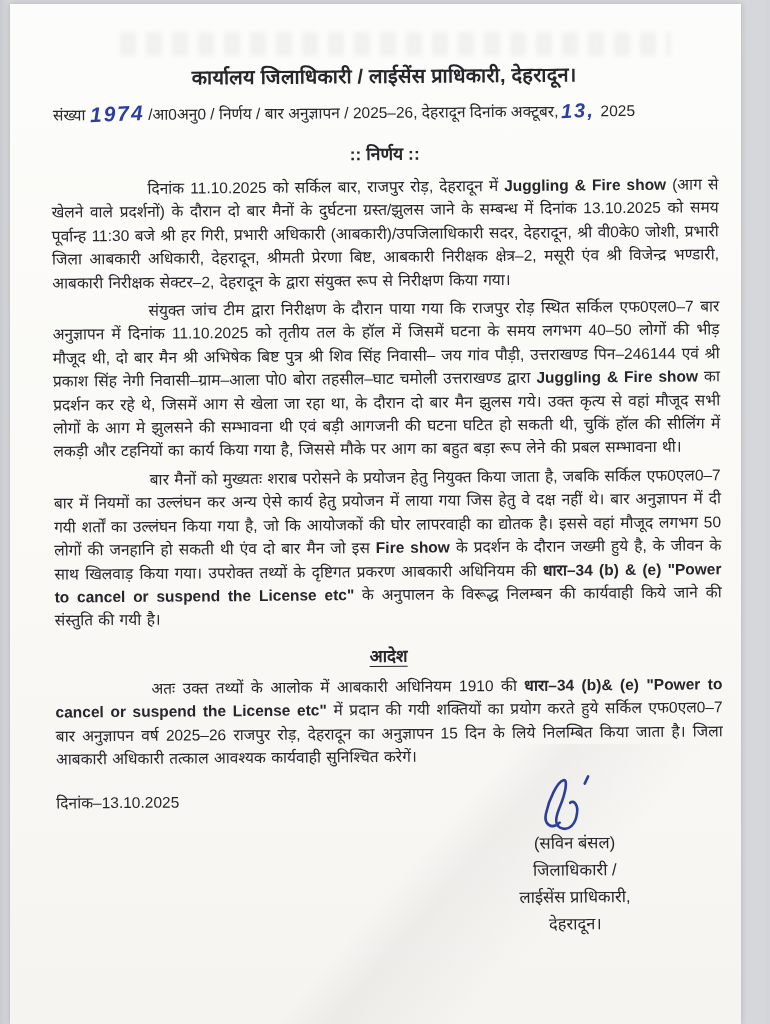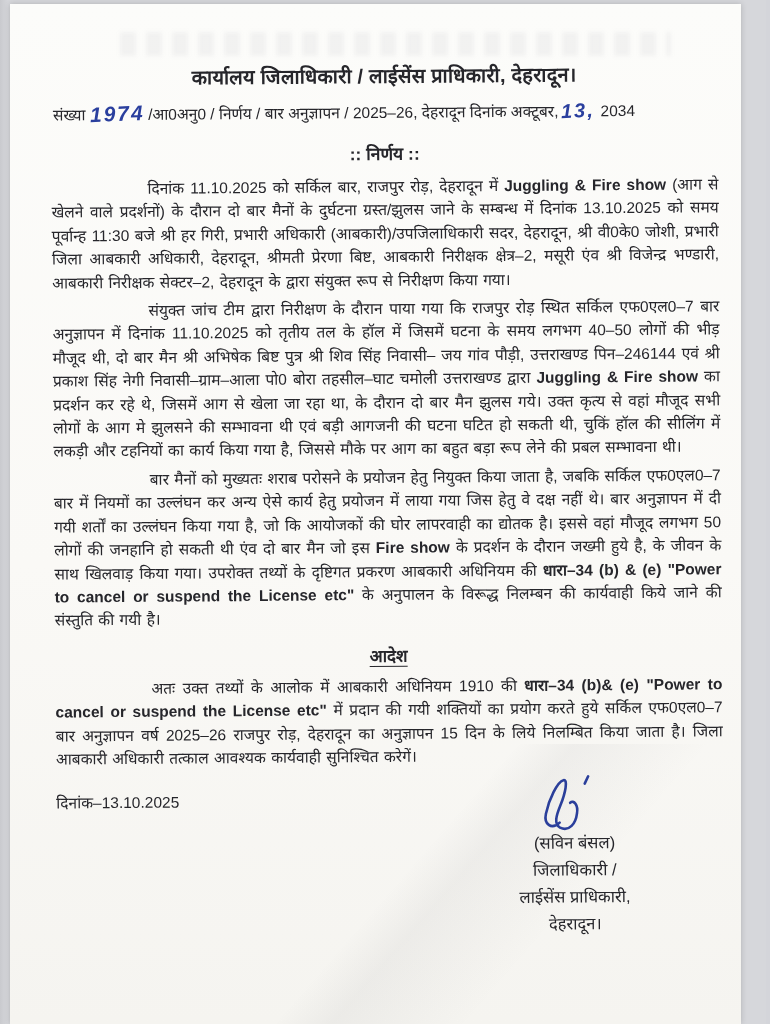--- a/index.html
+++ b/index.html
@@ -55,21 +55,21 @@
 </head>
 <body>
 
 <div class="photo">
   <div class="paper">
     <div class="bleed"></div>
     <div class="tilt">
 
       <h1 class="title">कार्यालय जिलाधिकारी / लाईसेंस प्राधिकारी, देहरादून।</h1>
 
-      <div class="refline"><span>संख्या</span><span class="hand">1974</span><span>/आ0अनु0 / निर्णय / बार अनुज्ञापन / 2025–26, देहरादून दिनांक  अक्टूबर,</span><span class="hand small">13,</span> <span>2034</span></div>
+      <div class="refline"><span>संख्या</span><span class="hand">1974</span><span>/आ0अनु0 / निर्णय / बार अनुज्ञापन / 2025–26, देहरादून दिनांक  अक्टूबर,</span><span class="hand small">13,</span> <span>2025</span></div>
 
       <h2 class="decision-heading">:: निर्णय ::</h2>
 
       <p class="para"><span>दिनांक 11.10.2025 को सर्किल बार, राजपुर रोड़, देहरादून में </span><span class="b">Juggling &amp; Fire show</span><span> (आग से खेलने वाले प्रदर्शनों) के दौरान दो बार मैनों के दुर्घटना ग्रस्त/झुलस जाने के सम्बन्ध में दिनांक 13.10.2025 को समय पूर्वान्ह 11:30 बजे श्री हर गिरी, प्रभारी अधिकारी (आबकारी)/उपजिलाधिकारी सदर, देहरादून, श्री वी0के0 जोशी, प्रभारी जिला आबकारी अधिकारी, देहरादून, श्रीमती प्रेरणा बिष्ट, आबकारी निरीक्षक क्षेत्र–2, मसूरी एंव श्री विजेन्द्र भण्डारी, आबकारी निरीक्षक सेक्टर–2, देहरादून के द्वारा संयुक्त रूप से निरीक्षण किया गया।</span></p>
       <p class="para"><span>संयुक्त जांच टीम द्वारा निरीक्षण के दौरान पाया गया कि राजपुर रोड़ स्थित सर्किल एफ0एल0–7 बार अनुज्ञापन में दिनांक 11.10.2025 को तृतीय तल के हॉल में जिसमें घटना के समय लगभग 40–50 लोगों की भीड़ मौजूद थी, दो बार मैन श्री अभिषेक बिष्ट पुत्र श्री शिव सिंह निवासी– जय गांव पौड़ी, उत्तराखण्ड पिन–246144 एवं श्री प्रकाश सिंह नेगी निवासी–ग्राम–आला पो0 बोरा तहसील–घाट चमोली उत्तराखण्ड द्वारा </span><span class="b">Juggling &amp; Fire show</span><span> का प्रदर्शन कर रहे थे, जिसमें आग से खेला जा रहा था, के दौरान दो बार मैन झुलस गये। उक्त कृत्य से वहां मौजूद सभी लोगों के आग मे झुलसने की सम्भावना थी एवं बड़ी आगजनी की घटना घटित हो सकती थी, चुकिं हॉल की सीलिंग में लकड़ी और टहनियों का कार्य किया गया है, जिससे मौके पर आग का बहुत बड़ा रूप लेने की प्रबल सम्भावना थी।</span></p>
       <p class="para"><span>बार मैनों को मुख्यतः शराब परोसने के प्रयोजन हेतु नियुक्त किया जाता है, जबकि सर्किल एफ0एल0–7 बार में नियमों का उल्लंघन कर अन्य ऐसे कार्य हेतु प्रयोजन में लाया गया जिस हेतु वे दक्ष नहीं थे। बार अनुज्ञापन में दी गयी शर्तों का उल्लंघन किया गया है, जो कि आयोजकों की घोर लापरवाही का द्योतक है। इससे वहां मौजूद लगभग 50 लोगों की जनहानि हो सकती थी एंव दो बार मैन जो इस </span><span class="b">Fire show</span><span> के प्रदर्शन के दौरान जख्मी हुये है, के जीवन के साथ खिलवाड़ किया गया। उपरोक्त तथ्यों के दृष्टिगत प्रकरण आबकारी अधिनियम की </span><span class="b">धारा–34 (b) &amp; (e) "Power to cancel or suspend the License etc"</span><span> के अनुपालन के विरूद्ध निलम्बन की कार्यवाही किये जाने की संस्तुति की गयी है।</span></p>
 
       <h3 class="order-heading">आदेश</h3>
 
       <p class="para"><span>अतः उक्त तथ्यों के आलोक में आबकारी अधिनियम 1910 की </span><span class="b">धारा–34 (b)&amp; (e)  "Power to cancel or suspend the License etc"</span><span> में प्रदान की गयी शक्तियों का प्रयोग करते हुये सर्किल एफ0एल0–7 बार अनुज्ञापन वर्ष 2025–26 राजपुर रोड़, देहरादून का अनुज्ञापन 15 दिन के लिये निलम्बित किया जाता है। जिला आबकारी अधिकारी तत्काल आवश्यक कार्यवाही सुनिश्चित करेगें।</span></p>

